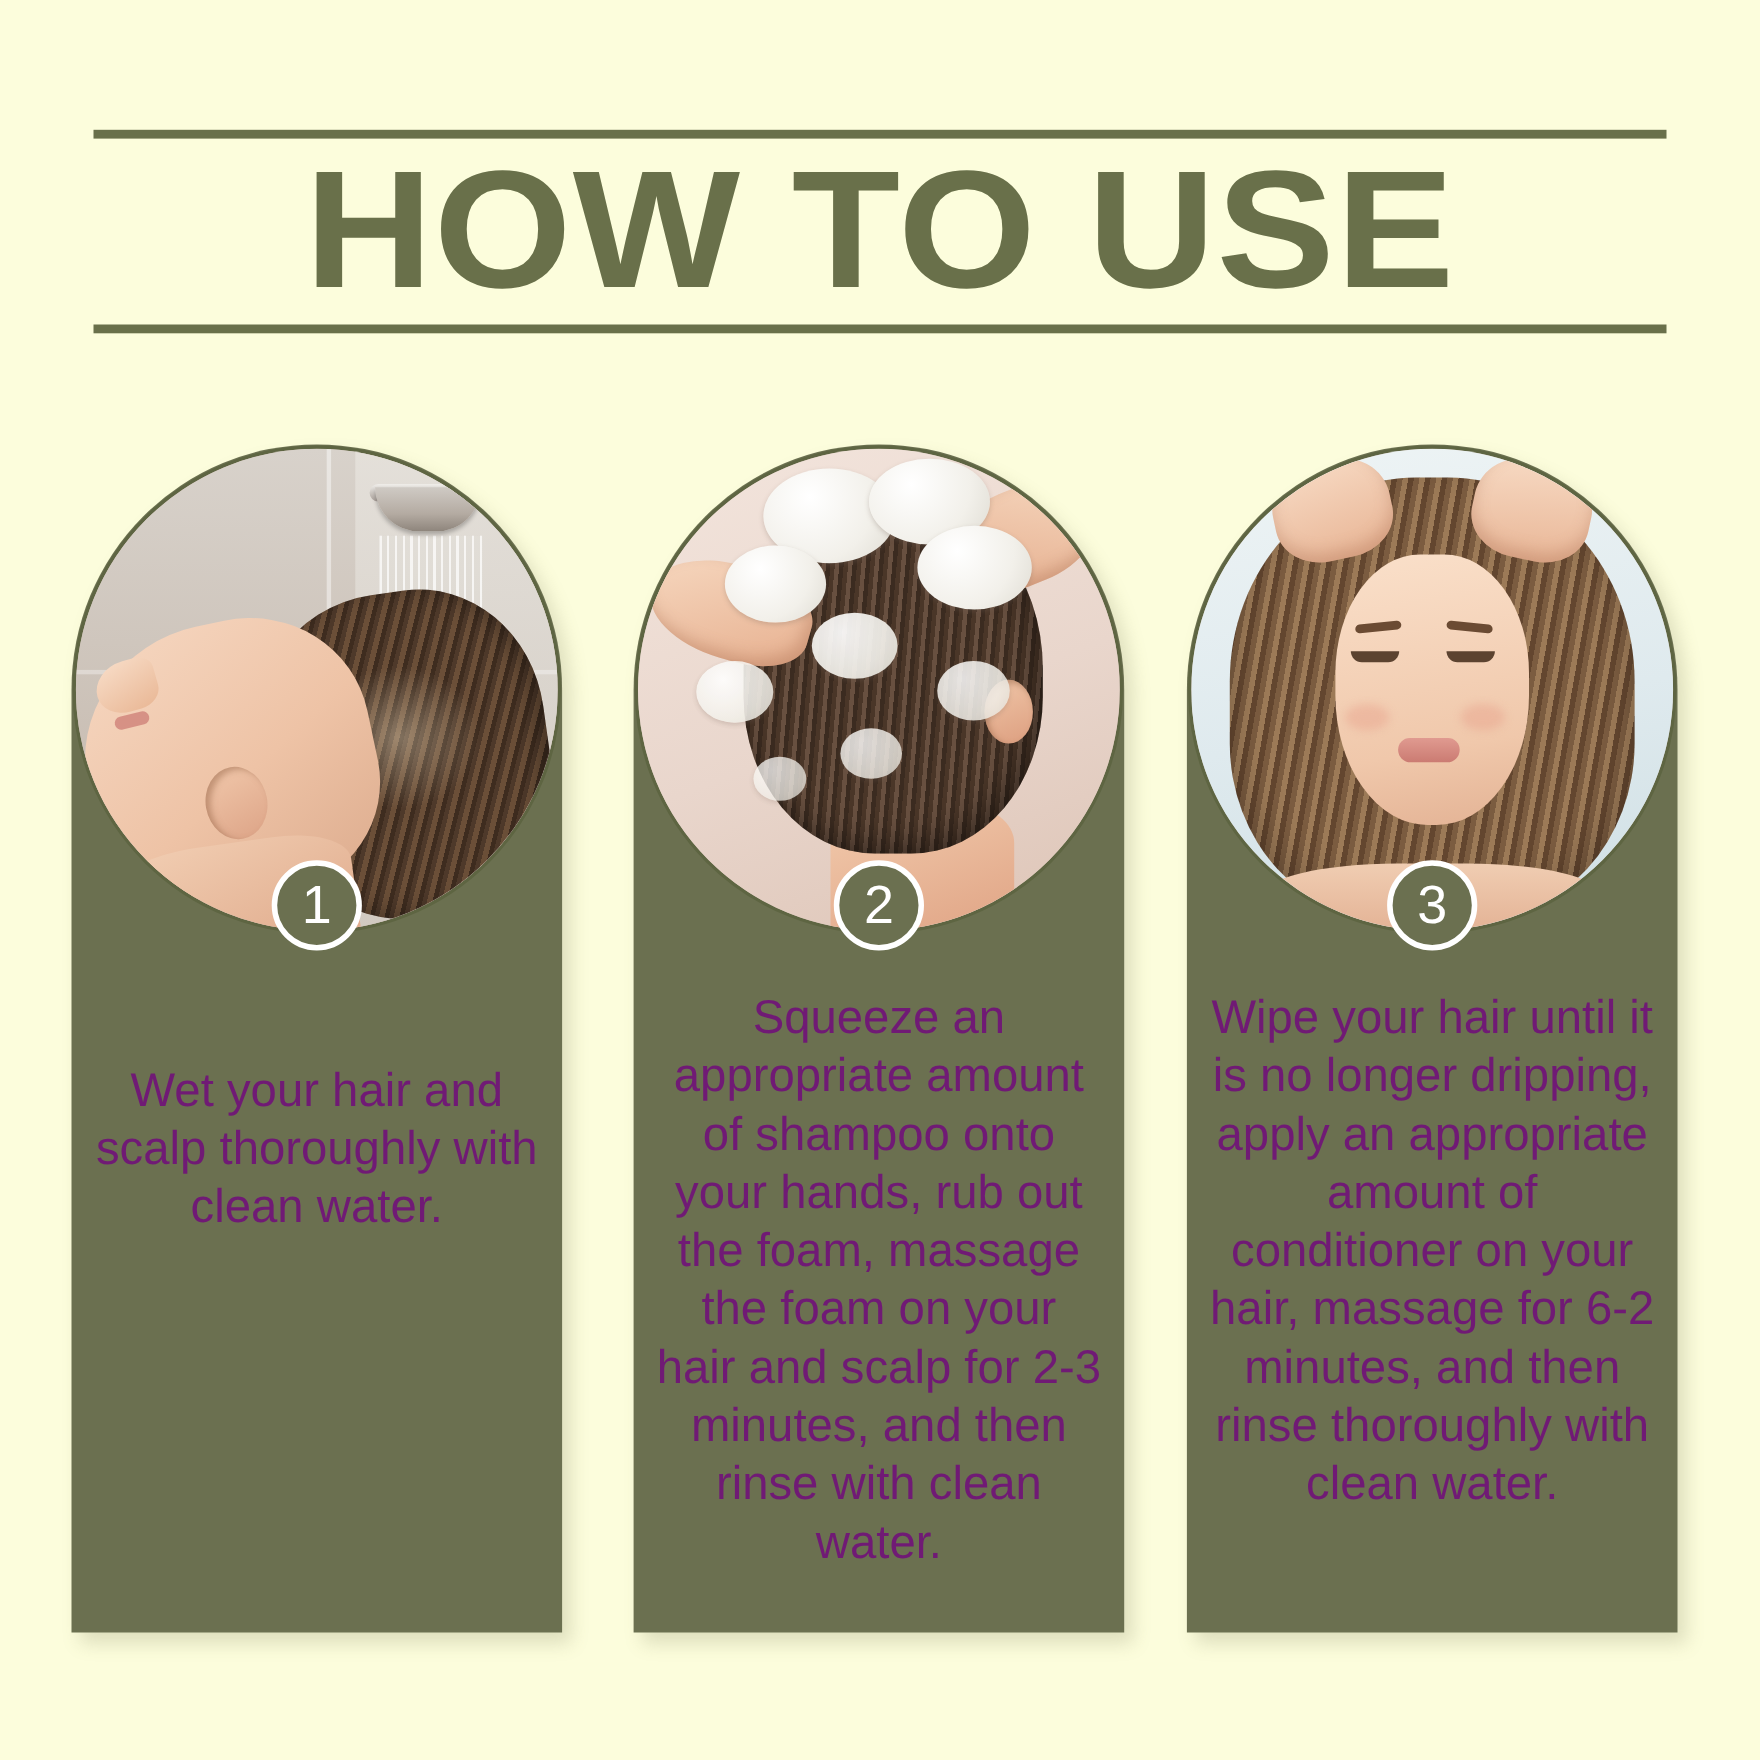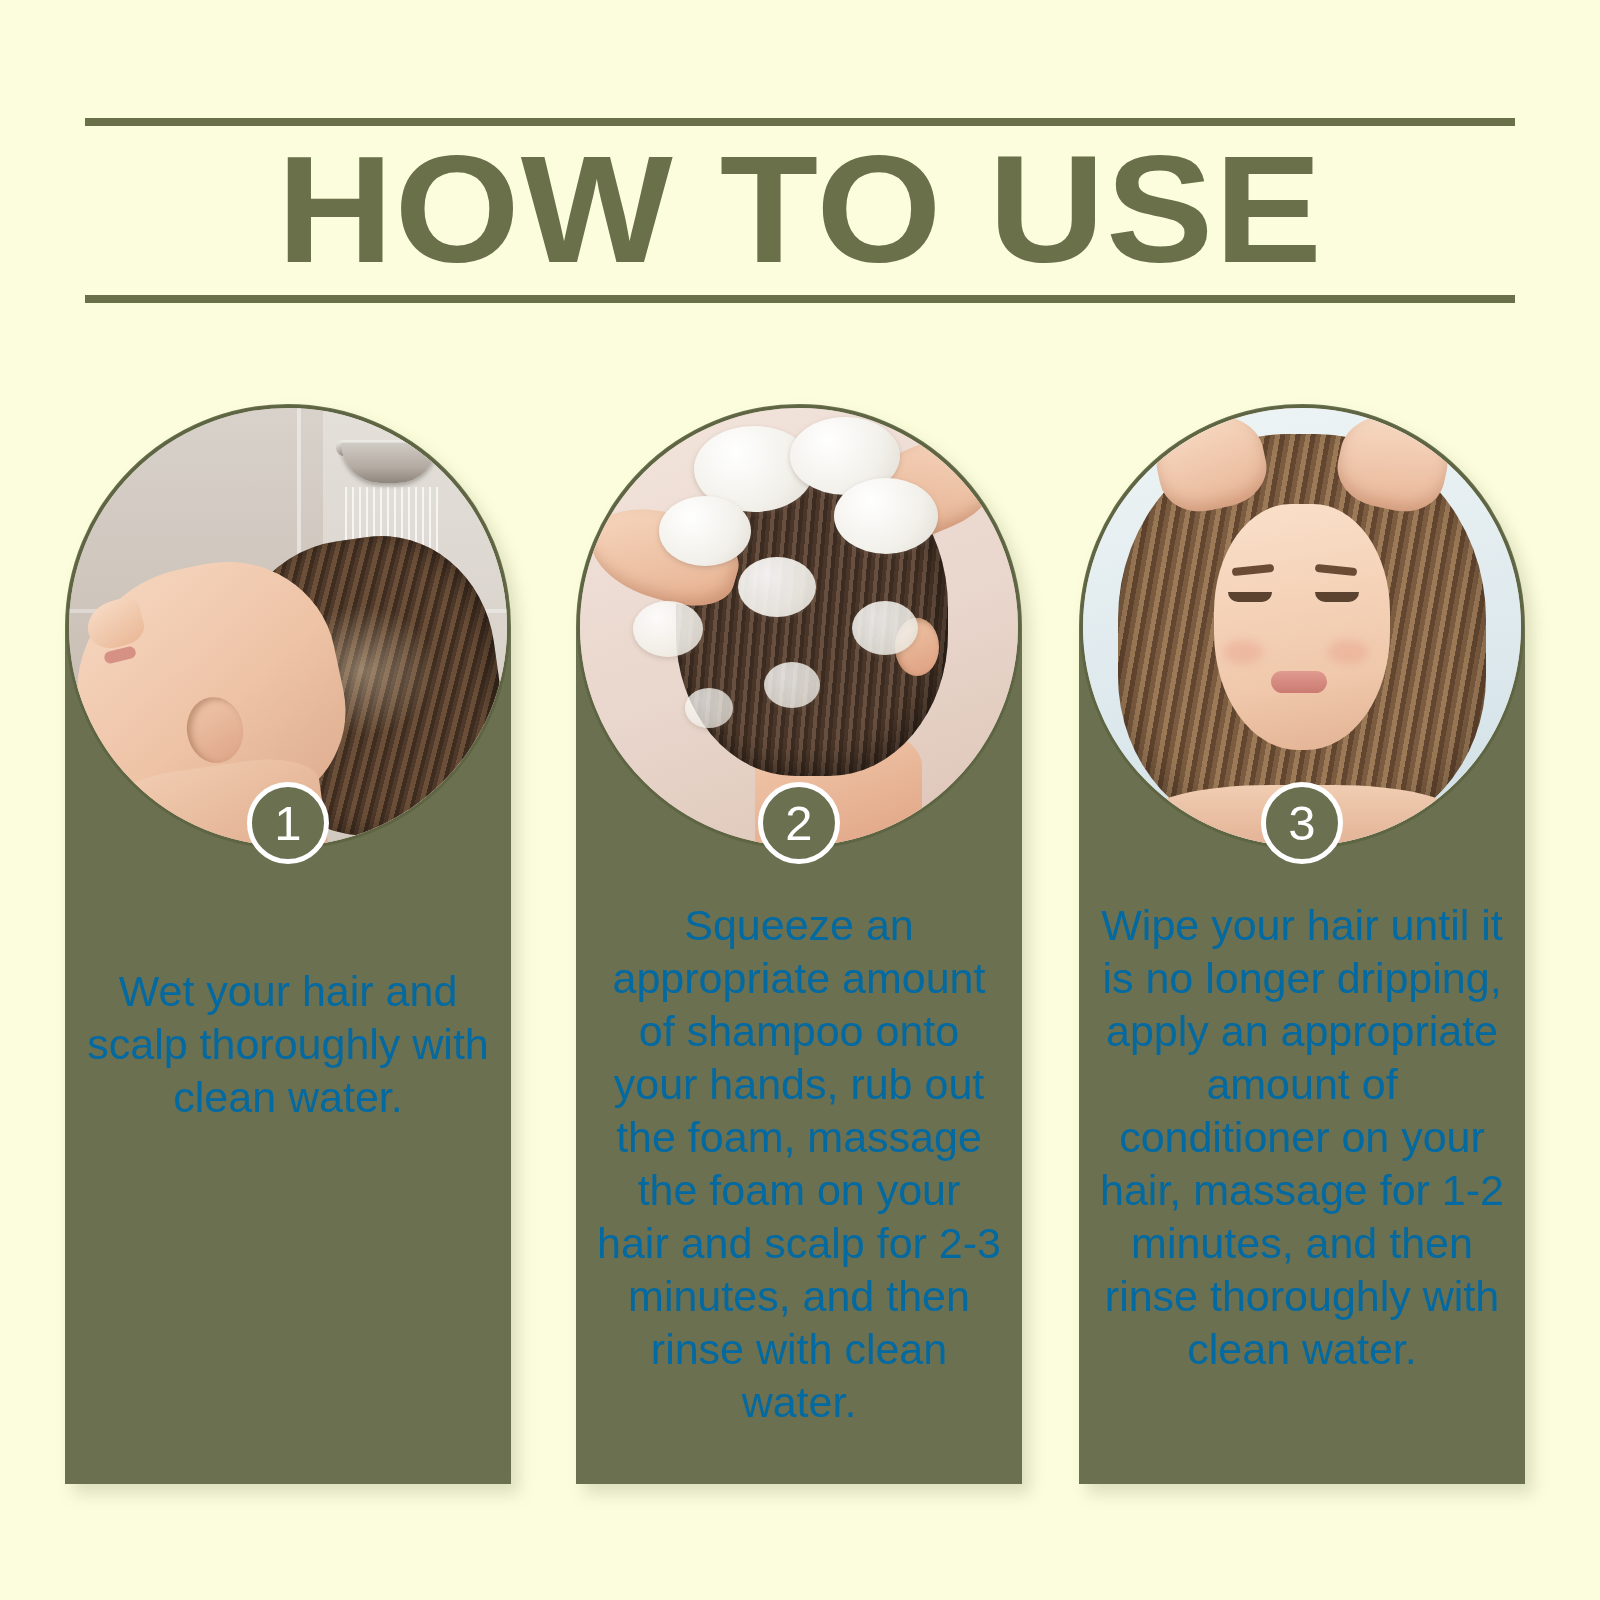--- a/index.html
+++ b/index.html
@@ -128,21 +128,21 @@
     font-weight: normal;
     line-height: 1;
     font-family: "Liberation Sans", sans-serif;
   }
 
   .card-text {
     position: absolute;
     left: 20px;
     width: 406px;
     text-align: center;
-    color: #0369a1;
+    color: #701a75;
     font-size: 43px;
     line-height: 53px;
     font-family: "Liberation Sans", sans-serif;
     font-weight: normal;
   }
   .card-1 .card-text { top: 561px; text-align: center; }
   .card-2 .card-text { top: 495px; }
   .card-3 .card-text { top: 495px; }
 
   
@@ -554,17 +554,17 @@
           <div class="p3-hand p3-hand-l"></div>
           <div class="p3-hand p3-hand-r"></div>
           <div class="p3-shoulder"></div>
         </div>
       </div>
 
       <div class="card-badge">
         <span class="card-badge-num">3</span>
       </div>
 
-      <div class="card-text">Wipe your hair until it is no longer dripping, apply an appropriate amount of conditioner on your hair, massage for 1-2 minutes, and then rinse thoroughly with clean water.</div>
+      <div class="card-text">Wipe your hair until it is no longer dripping, apply an appropriate amount of conditioner on your hair, massage for 6-2 minutes, and then rinse thoroughly with clean water.</div>
     </div>
 
   </div>
 </div>
 
 </body></html>

